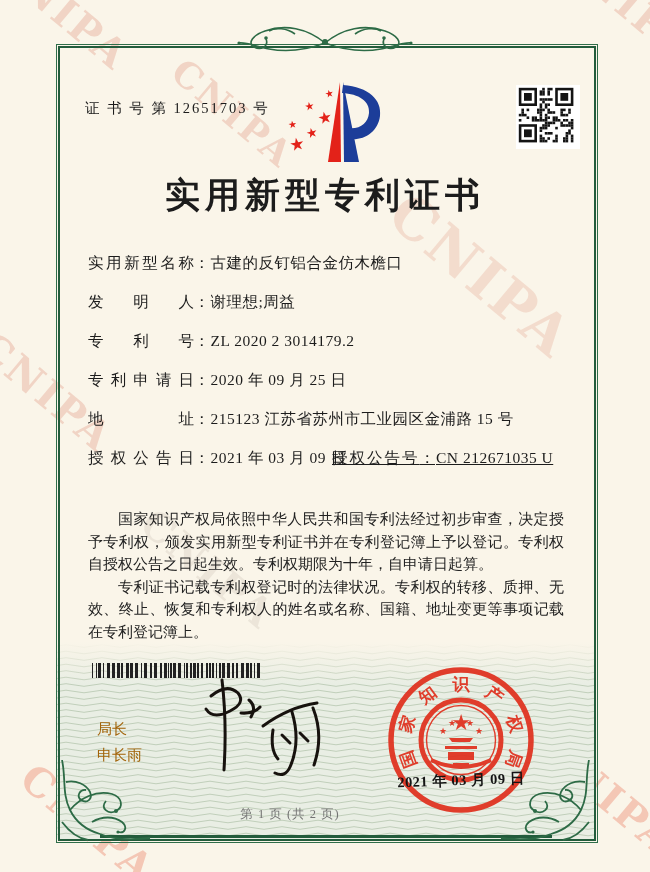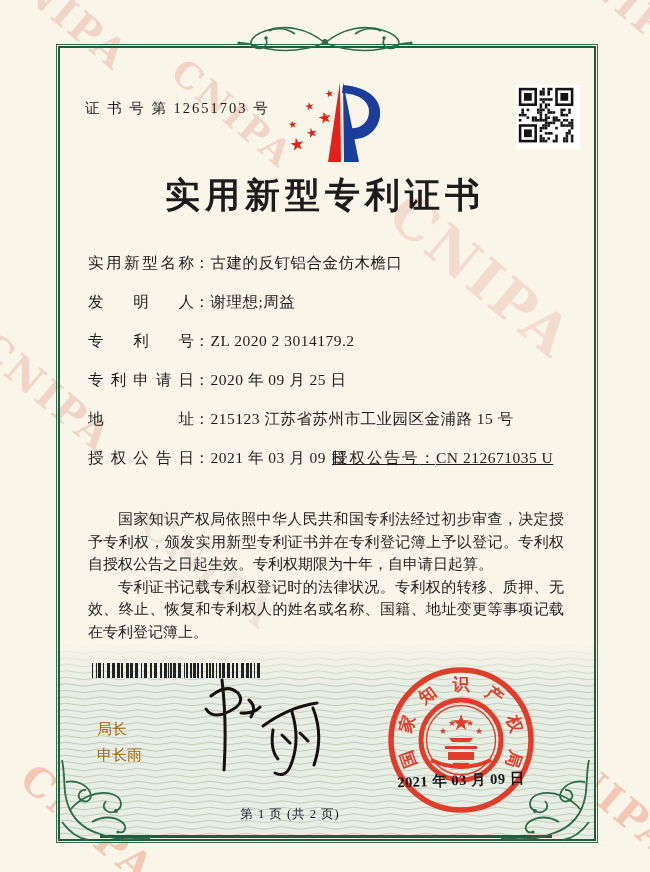--- a/index.html
+++ b/index.html
@@ -43,21 +43,21 @@
   
   .barcode{position:absolute;left:92px;top:663px;}
   .director{position:absolute;left:97px;top:716px;font-family:"Liberation Sans","DejaVu Sans",sans-serif;
             font-size:15px;line-height:26px;color:#a16207;}
   .sig-svg{position:absolute;left:193px;top:672px;}
   .seal-svg{position:absolute;left:381px;top:660px;}
   .seal-date{position:absolute;left:388px;top:771px;width:146px;text-align:center;
              font-size:14.5px;font-weight:bold;letter-spacing:0.5px;color:#141414;
              transform:rotate(-2deg);}
   .page-footer{position:absolute;left:0;top:806px;width:580px;text-align:center;
-               font-size:12.5px;letter-spacing:1px;color:#0f172a;}
+               font-size:12.5px;letter-spacing:1px;color:#737373;}
   .flourish{position:absolute;top:760px;}
   .flourish.left{left:56px;}
   .flourish.right{left:499px;transform:scaleX(-1);}
   .ornament{position:absolute;left:205px;top:18px;}
 </style>
 </head>
 <body>
 
 <div class="page">
 

